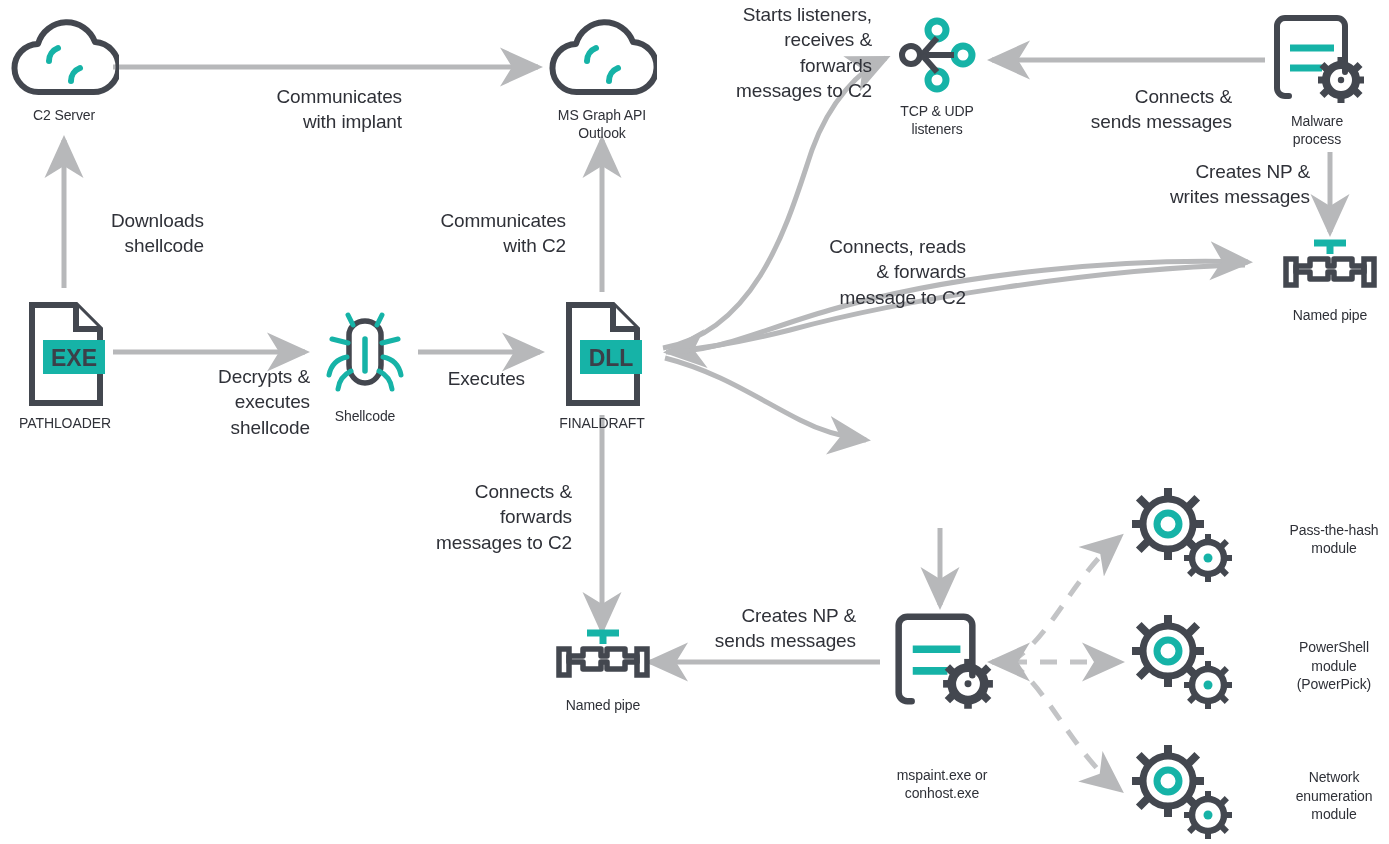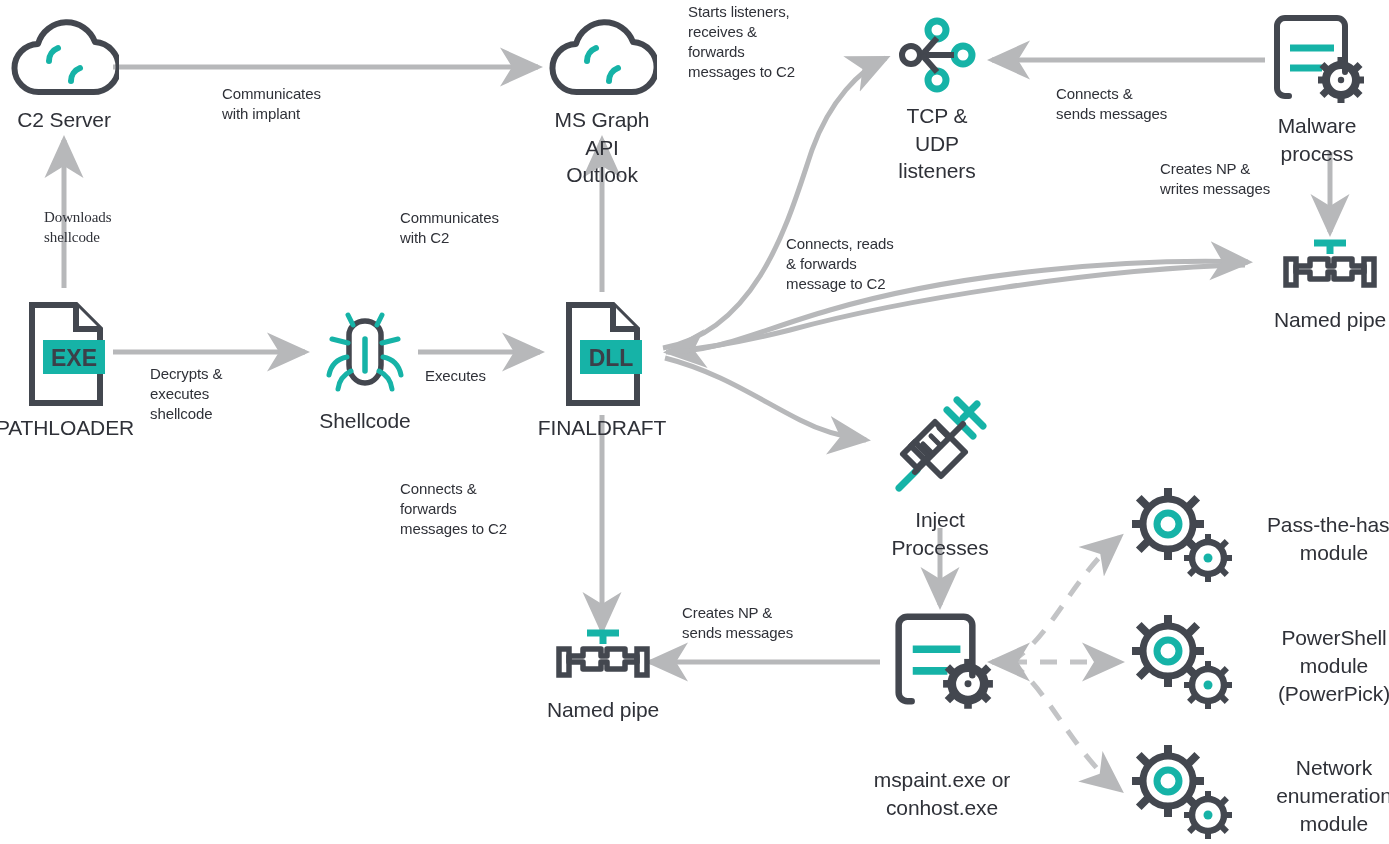--- a/index.html
+++ b/index.html
@@ -24,33 +24,33 @@
   }
   .node {
     position: absolute;
     display: flex;
     flex-direction: column;
     align-items: center;
     text-align: center;
   }
   .node .icon { display: block; }
   .node .caption {
-    font-size: 21px;
+    font-size: 14px;
     line-height: 1.32;
     color: #2f3138;
     white-space: pre-line;
     margin-top: 2px;
     letter-spacing: -0.1px;
   }
   .edge-label {
     position: absolute;
-    font-size: 15px;
+    font-size: 19px;
     line-height: 1.33;
     color: #2f3138;
-    text-align: left;
+    text-align: right;
     white-space: pre-line;
     letter-spacing: -0.1px;
   }
   .node.right-text {
     flex-direction: row;
     align-items: center;
   }
 </style>
 </head>
 <body>
@@ -222,39 +222,20 @@
         <line x1="50" y1="3" x2="50" y2="16" stroke="#16b3a7" stroke-width="7"></line>
         <line x1="34" y1="5" x2="66" y2="5" stroke="#16b3a7" stroke-width="7"></line>
         <rect x="6" y="21" width="10" height="26" fill="none" stroke="#43474f" stroke-width="5.5"></rect>
         <rect x="84" y="21" width="10" height="26" fill="none" stroke="#43474f" stroke-width="5.5"></rect>
         <path d="M16,28 h14 v-7 h18 v7 h6 v-7 h18 v7 h12 v6 h-12 v7 h-18 v-7 h-6 v7 h-18 v-7 h-14 Z" fill="none" stroke="#43474f" stroke-width="5.5" stroke-linejoin="round"></path>
       </svg>
     </span>
     <span class="caption">Named pipe</span>
   </div>
 
-  <div class="node" style="left:866px; top:396px; width:148px;">
-    <span class="icon">
-      <svg width="110" height="104" viewBox="0 0 110 104">
-        <g stroke-linecap="round" fill="none">
-          <path d="M14,92 L32,74" stroke="#16b3a7" stroke-width="7"></path>
-          <path d="M78,22 L92,8" stroke="#16b3a7" stroke-width="7"></path>
-          <path d="M72,4 L98,30" stroke="#16b3a7" stroke-width="7"></path>
-          <path d="M62,14 L88,40" stroke="#16b3a7" stroke-width="7"></path>
-          <path d="M30,76 L78,28" stroke="#43474f" stroke-width="6"></path>
-          <path d="M26,50 L56,80 L80,56 L50,26 Z" stroke="#43474f" stroke-width="6" stroke-linejoin="round"></path>
-          <path d="M18,58 L30,46 L44,60 L32,72 Z" stroke="#43474f" stroke-width="6" stroke-linejoin="round"></path>
-          <path d="M46,40 L56,50" stroke="#43474f" stroke-width="5"></path>
-          <path d="M38,48 L48,58" stroke="#43474f" stroke-width="5"></path>
-          <path d="M54,32 L64,42" stroke="#43474f" stroke-width="5"></path>
-        </g>
-      </svg>
-    </span>
-    <span class="caption">Inject Processes</span>
-  </div>
 
   <div class="node" style="left:535px; top:628px; width:136px;">
     <span class="icon">
       <svg width="100" height="62" viewBox="0 0 100 62">
         <line x1="50" y1="3" x2="50" y2="16" stroke="#16b3a7" stroke-width="7"></line>
         <line x1="34" y1="5" x2="66" y2="5" stroke="#16b3a7" stroke-width="7"></line>
         <rect x="6" y="21" width="10" height="26" fill="none" stroke="#43474f" stroke-width="5.5"></rect>
         <rect x="84" y="21" width="10" height="26" fill="none" stroke="#43474f" stroke-width="5.5"></rect>
         <path d="M16,28 h14 v-7 h18 v7 h6 v-7 h18 v7 h12 v6 h-12 v7 h-18 v-7 h-6 v7 h-18 v-7 h-14 Z" fill="none" stroke="#43474f" stroke-width="5.5" stroke-linejoin="round"></path>
       </svg>
@@ -397,21 +378,21 @@
       </svg>
     </span>
     <span class="caption" style="width:160px; text-align:center; margin-left:16px;">Network
 enumeration
 module</span>
   </div>
 
   <div class="edge-label" style="left:222px; top:84px; width:180px;">Communicates
 with implant</div>
 
-  <div class="edge-label" style="left:44px; top:208px; width:160px;font-family:Liberation Serif, serif;">Downloads
+  <div class="edge-label" style="left:44px; top:208px; width:160px;">Downloads
 shellcode</div>
 
   <div class="edge-label" style="left:400px; top:208px; width:166px;">Communicates
 with C2</div>
 
   <div class="edge-label" style="left:150px; top:364px; width:160px;">Decrypts &amp;
 executes
 shellcode</div>
 
   <div class="edge-label" style="left:425px; top:366px; width:100px;">Executes</div>

